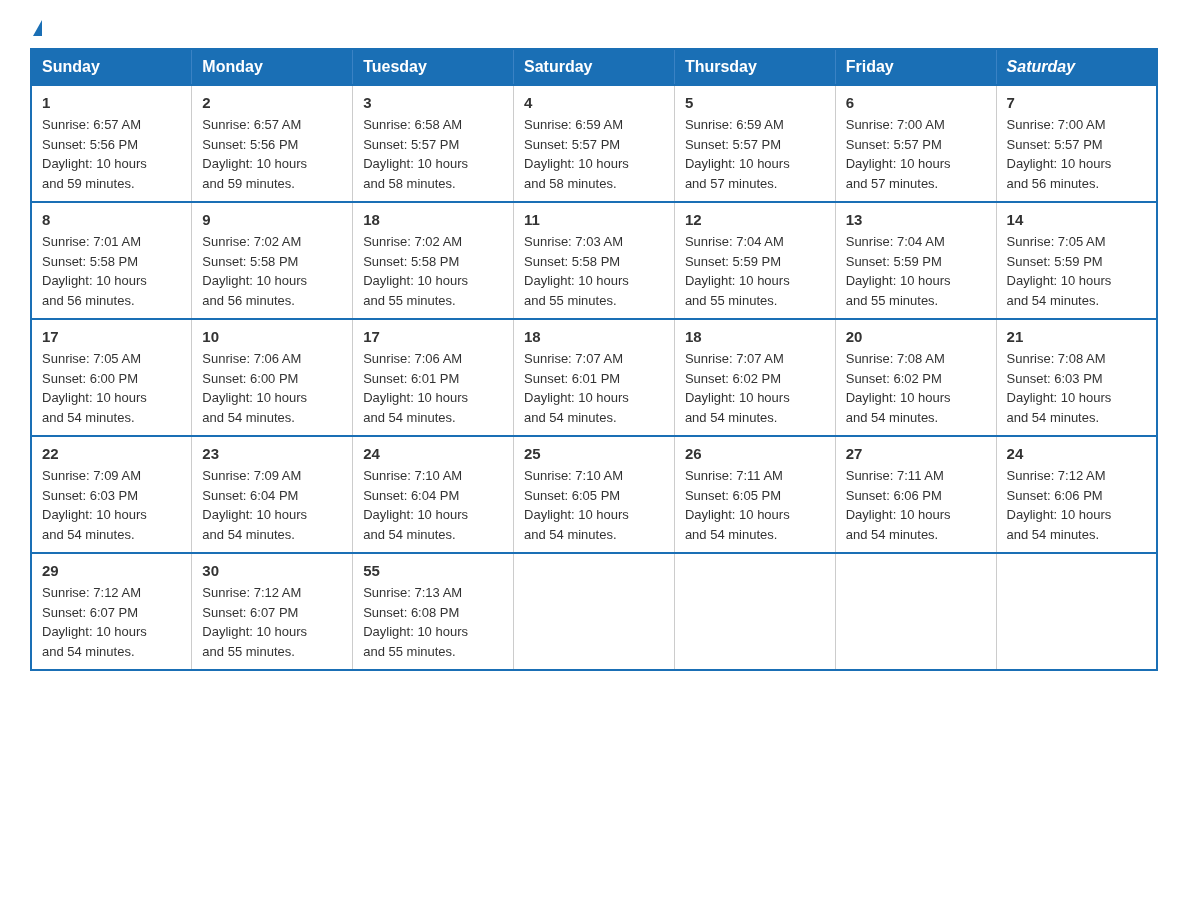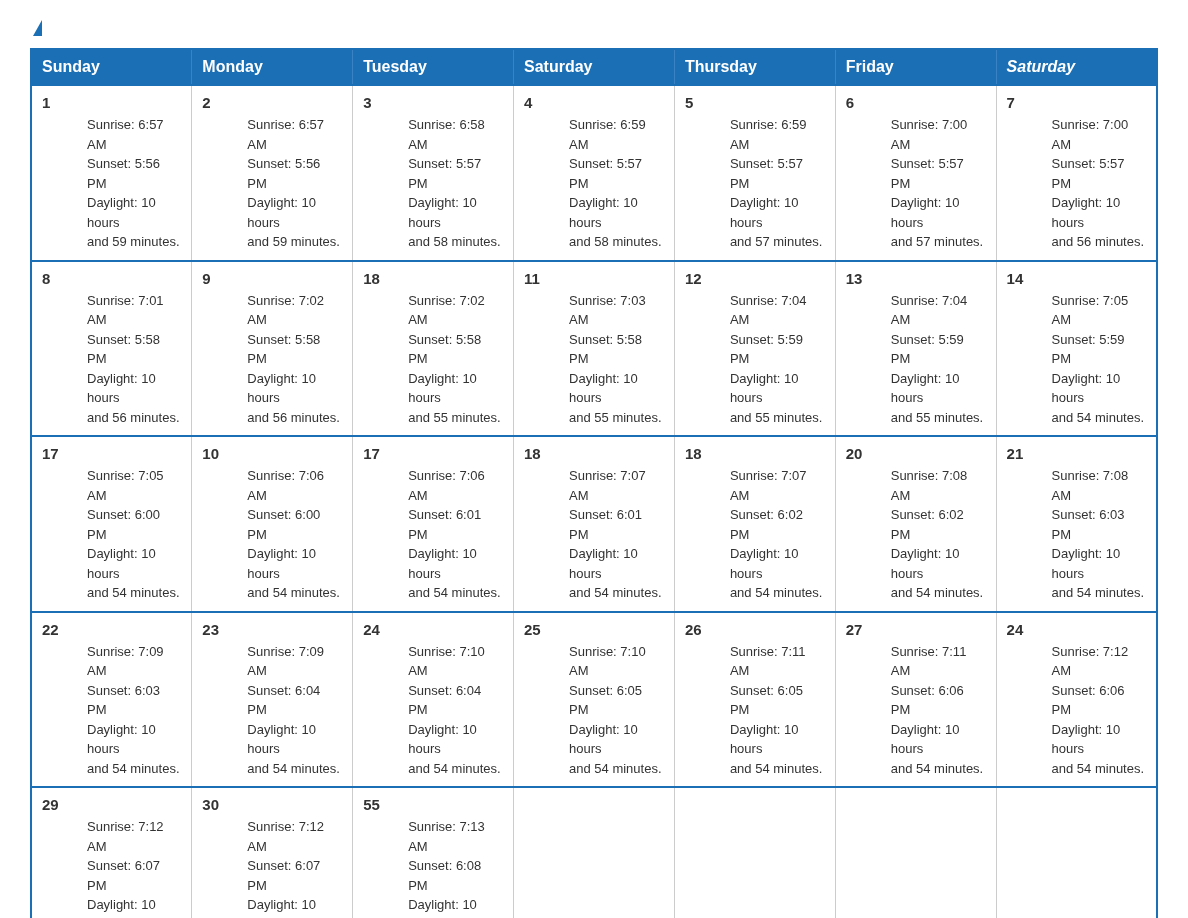--- a/index.html
+++ b/index.html
@@ -63,21 +63,20 @@
     .day-number {
       font-size: 15px;
       font-weight: bold;
       margin-bottom: 4px;
       display: block;
     }
     .day-info {
       font-size: 13px;
       line-height: 1.5;
       color: #333;
-      margin-left: 45px;
     }
     .empty-cell {
       background: #fff;
     }
     .logo-container {
       display: flex;
       flex-direction: column;
     }
     .logo-row1 {
       display: flex;

